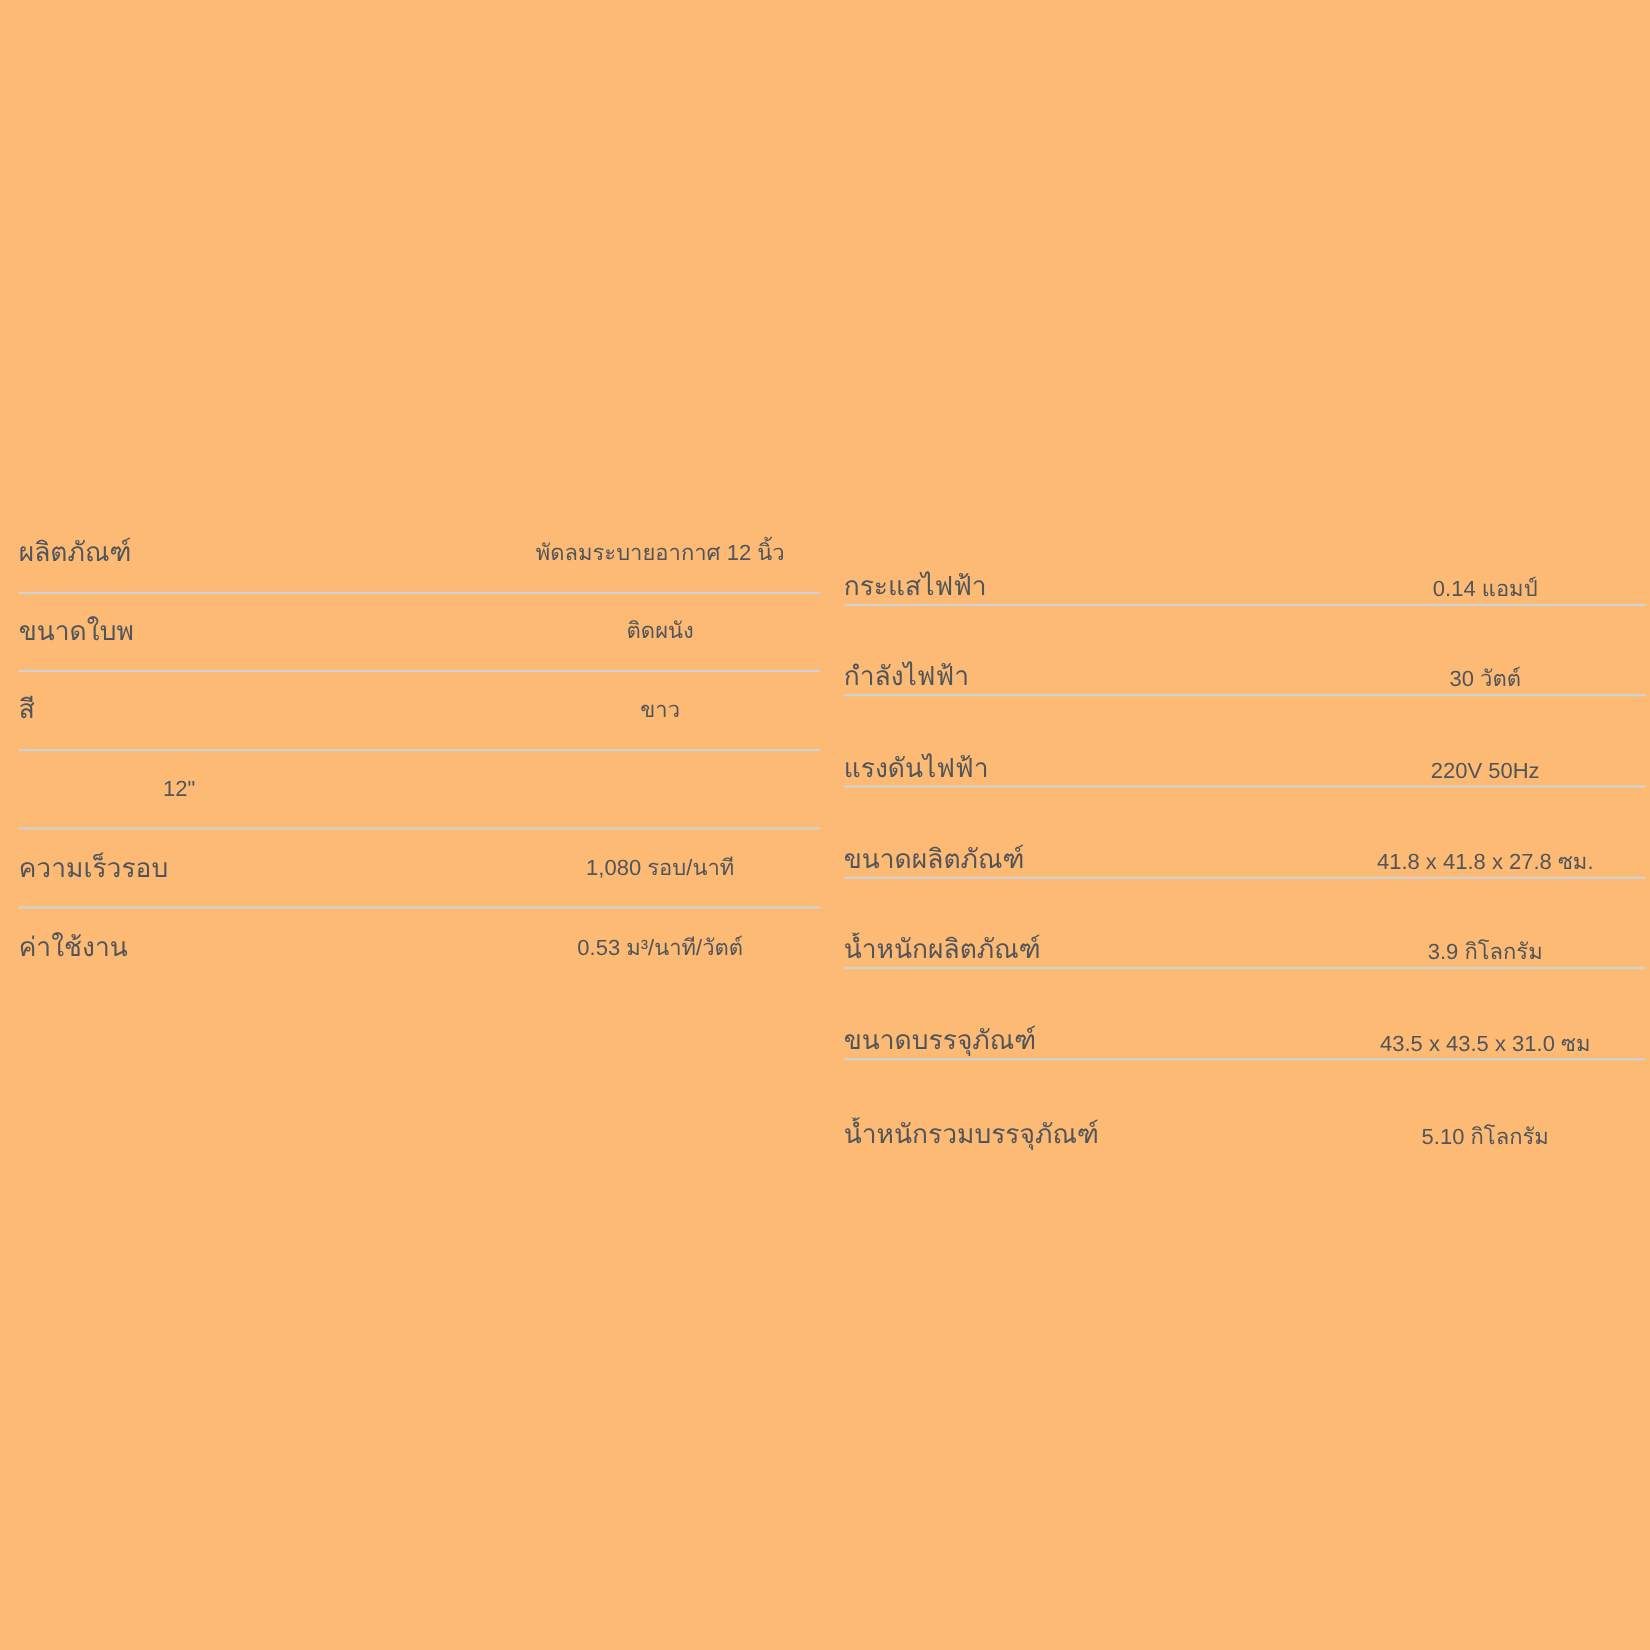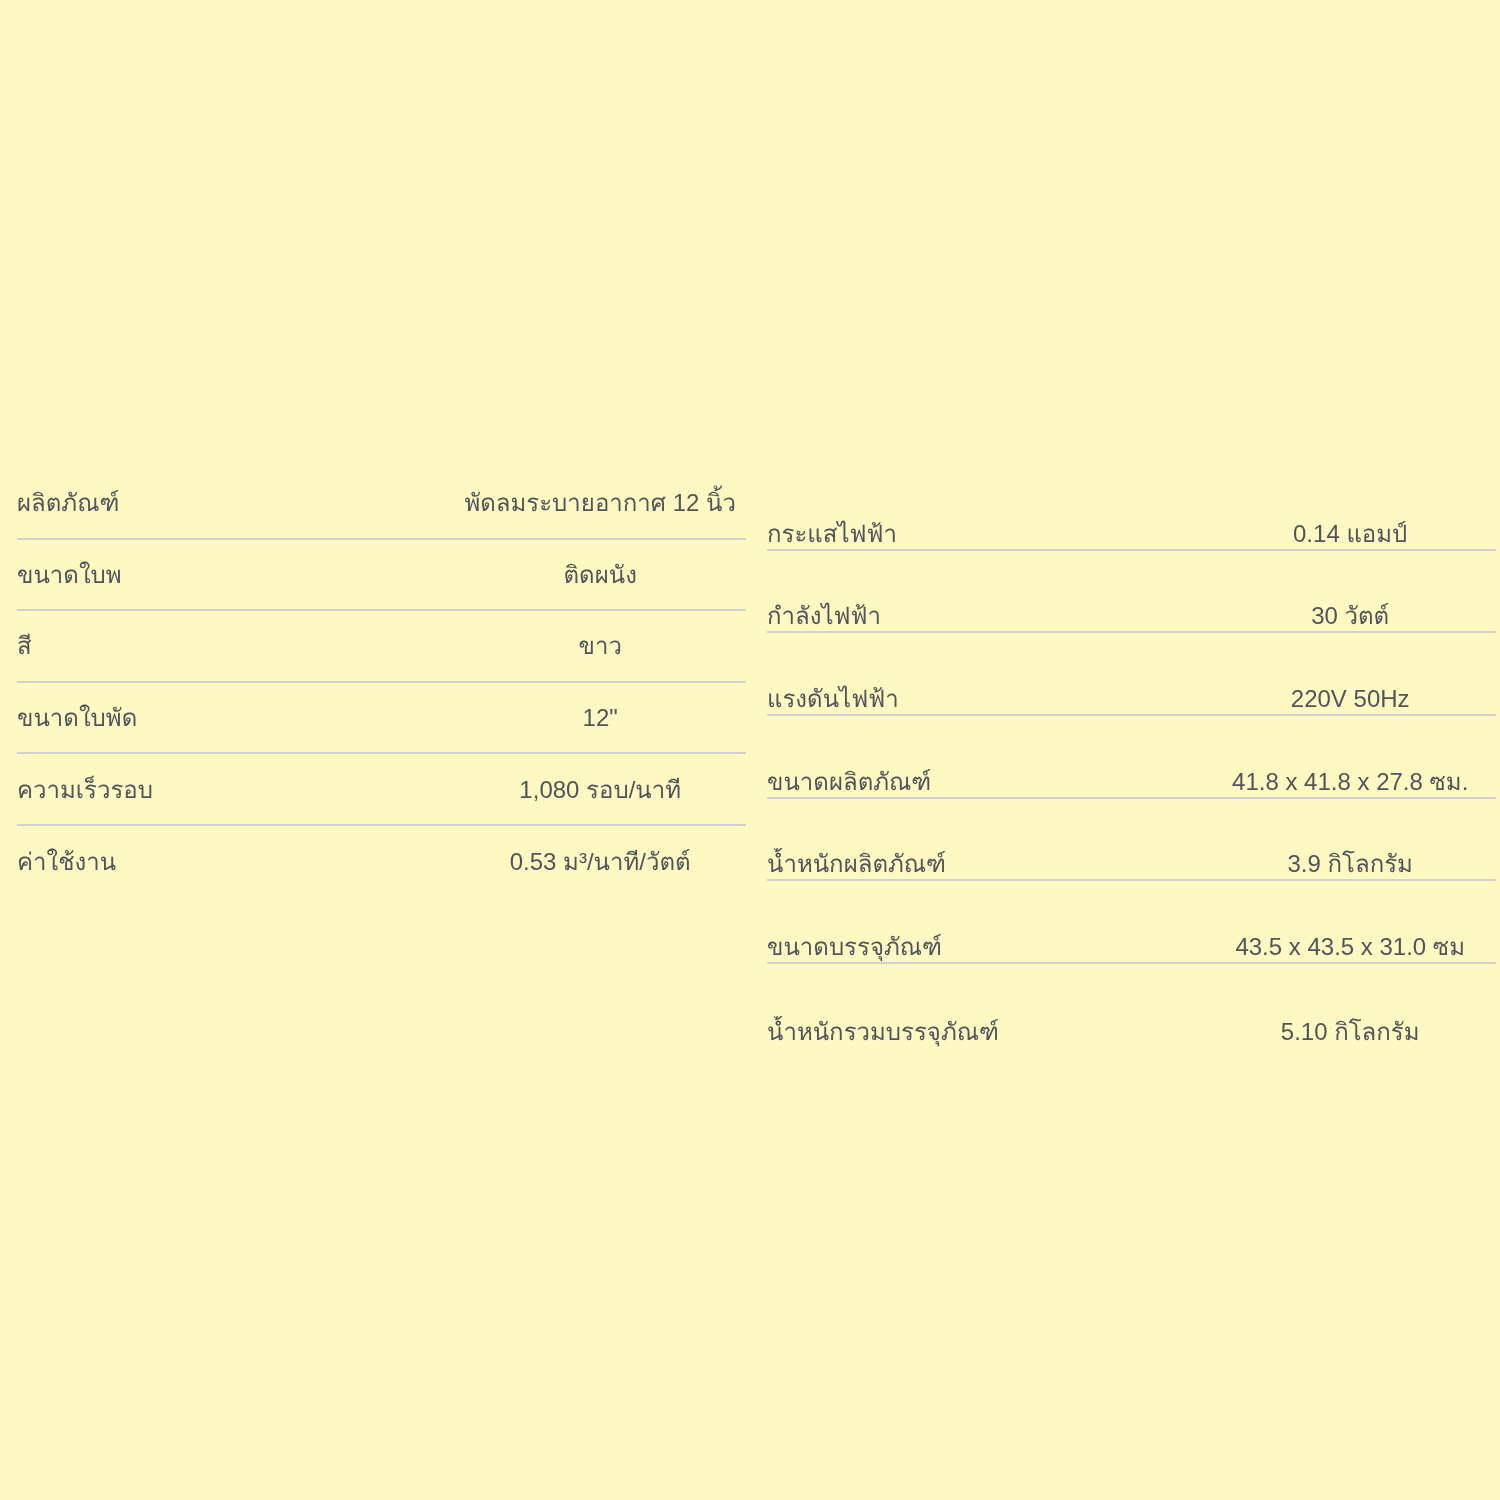--- a/index.html
+++ b/index.html
@@ -11,21 +11,21 @@
     width: 1500px;
     height: 1500px;
     overflow: hidden;
     font-family: "Liberation Sans", sans-serif;
     -webkit-font-smoothing: antialiased;
   }
   .page {
     position: relative;
     width: 1500px;
     height: 1500px;
-    background: #fef9c3;
+    background: #fdba74;
   }
   .spec-columns {
     display: flex;
     align-items: flex-start;
     column-gap: 21px;
     padding: 468px 4px 0 17px;
     box-sizing: border-box;
   }
   .spec-table {
     flex: 1 1 0;
@@ -44,21 +44,21 @@
     width: 60%;
     font-size: 24px;
     line-height: 1.3;
     color: #50555b;
     text-align: left;
     white-space: nowrap;
     overflow: hidden;
   }
   .spec-value {
     width: 40%;
-    font-size: 24px;
+    font-size: 20px;
     line-height: 1.3;
     color: #50555b;
     text-align: center;
     white-space: nowrap;
   }
 </style>
 </head>
 <body>
 
 <div class="page">
@@ -71,21 +71,20 @@
       </div>
       <div class="spec-row">
         <div class="spec-label">ขนาดใบพ</div>
         <div class="spec-value">ติดผนัง</div>
       </div>
       <div class="spec-row">
         <div class="spec-label">สี</div>
         <div class="spec-value">ขาว</div>
       </div>
       <div class="spec-row">
-        <div class="spec-label">ขนาดใบพัด</div>
         <div class="spec-value">12"</div>
       </div>
       <div class="spec-row">
         <div class="spec-label">ความเร็วรอบ</div>
         <div class="spec-value">1,080 รอบ/นาที</div>
       </div>
       <div class="spec-row">
         <div class="spec-label">ค่าใช้งาน</div>
         <div class="spec-value">0.53 ม³/นาที/วัตต์</div>
       </div>

